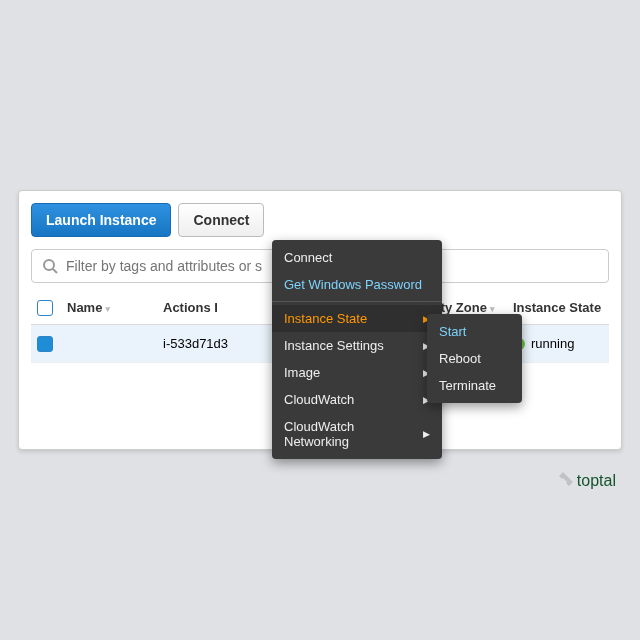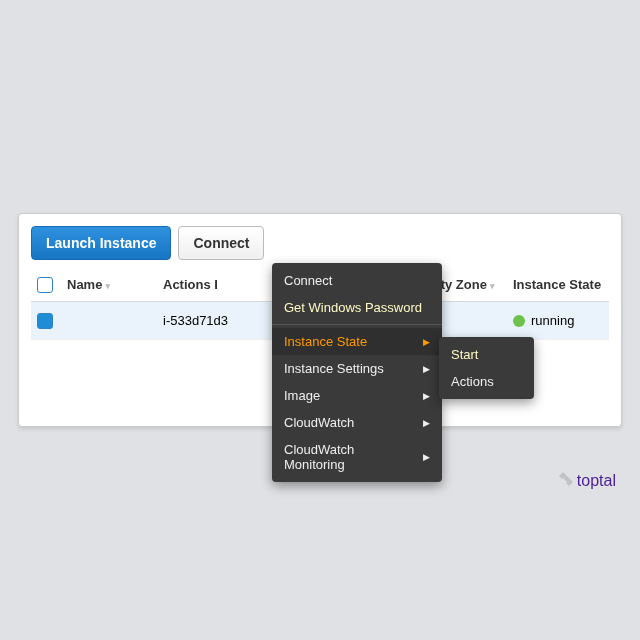--- a/index.html
+++ b/index.html
@@ -114,38 +114,38 @@
     position: absolute;
     background: #3a3a3a;
     color: #eee;
     border-radius: 4px;
     box-shadow: 0 4px 12px rgba(0,0,0,0.4);
     font-size: 13px;
     z-index: 10;
     padding: 4px 0;
   }
   .menu { top: 49px; left: 253px; width: 170px; }
-  .submenu { top: 123px; left: 420px; width: 95px; }
+  .submenu { top: 123px; left: 408px; width: 95px; }
   .menu-item {
     padding: 6px 12px;
     display: flex;
     align-items: center;
     justify-content: space-between;
     cursor: pointer;
   }
-  .menu-item.disabled { color: #fef9c3; cursor: default; }
+  .menu-item.disabled { color: #7dd3fc; cursor: default; }
   .menu-item.active { color: #ff9900; background: #2f2f2f; }
   .menu-item .sub-arrow { font-size: 9px; color: inherit; margin-left: 8px; }
   .menu-sep { height: 1px; background: #555; margin: 3px 0; }
   
   .watermark {
     position: absolute;
     right: 24px;
     bottom: 150px;
-    color: #4c1d95;
+    color: #14532d;
     font-size: 16px;
     display: flex;
     align-items: center;
     gap: 4px;
     font-weight: 400;
   }
 </style>
 </head>
 <body>
 
@@ -153,20 +153,27 @@
 
   <div class="toolbar">
     <div class="btn btn-primary">
       <span>Launch Instance</span>
     </div>
     <div class="btn btn-default">
       <span>Connect</span>
     </div>
   </div>
 
+  <div class="search-wrap">
+    <svg width="16" height="16" viewBox="0 0 16 16">
+      <circle cx="7" cy="7" r="5" fill="none" stroke="#999" stroke-width="2"></circle>
+      <line x1="11" y1="11" x2="15" y2="15" stroke="#999" stroke-width="2"></line>
+    </svg>
+    <input type="text" placeholder="Filter by tags and attributes or s" style="">
+  </div>
 
   <table>
     <thead>
       <tr>
         <th style="width:30px">
           <span class="checkbox"></span>
         </th>
         <th style="width:96px">
           <span>Name</span><span class="sort">▾</span>
         </th>
@@ -213,28 +220,29 @@
       </div>
       <div class="menu-item">
         <span>Image</span>
         <span class="sub-arrow">▶</span>
       </div>
       <div class="menu-item">
         <span>CloudWatch</span>
         <span class="sub-arrow">▶</span>
       </div>
       <div class="menu-item">
-        <span>CloudWatch Monitoring</span>
+        <span>CloudWatch Networking</span>
         <span class="sub-arrow">▶</span>
       </div>
     </div>
 
   <div class="submenu" id="state-submenu">
       <div class="menu-item disabled">Start</div>
-      <div class="menu-item">Actions</div>
+      <div class="menu-item">Reboot</div>
+      <div class="menu-item">Terminate</div>
     </div>
 
 </div>
 
 <div class="watermark">
   <svg width="14" height="18" viewBox="0 0 14 18">
     <polygon points="4,0 14,10 10,14 0,4" fill="#bfc3c8"></polygon>
     <polygon points="4,6 8,10 4,14 0,10" fill="#dfe1e4"></polygon>
   </svg>
   <span>toptal</span>

